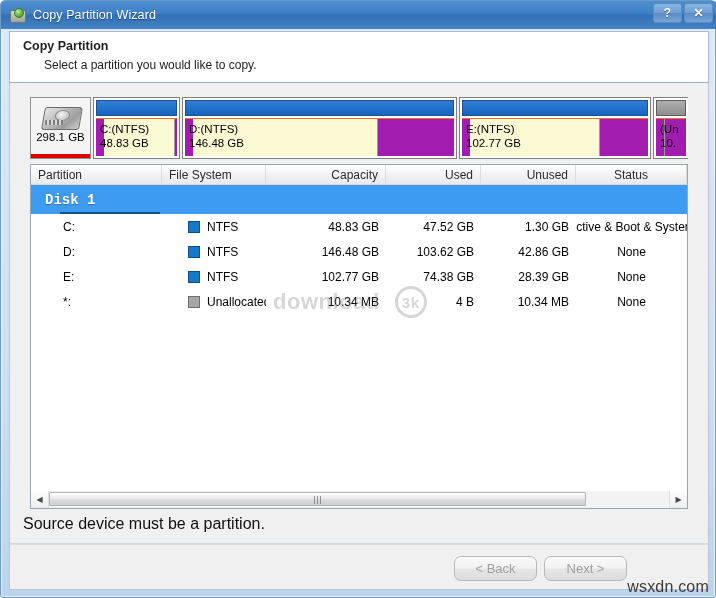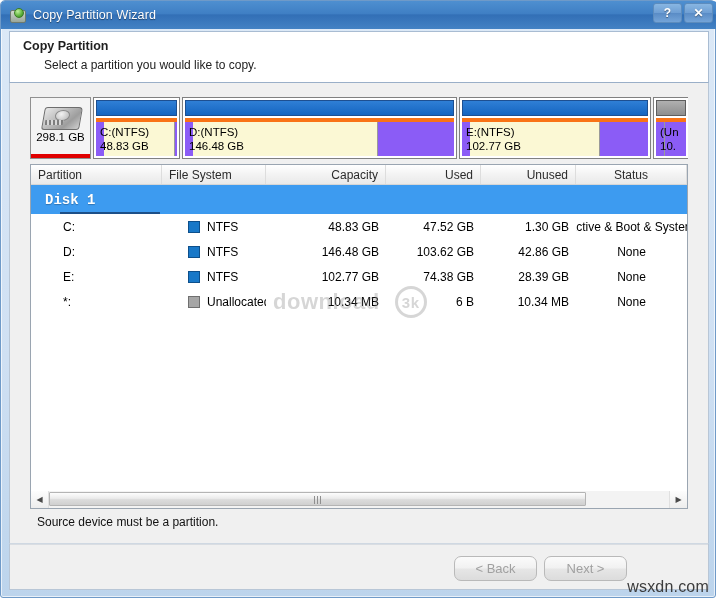--- a/index.html
+++ b/index.html
@@ -209,23 +209,23 @@
     border: 1px solid #1d4f91;
     background: linear-gradient(to bottom, #2f7fd6 0%, #1565c0 100%);
   }
   .part.unalloc .cap {
     background: linear-gradient(to bottom, #b0b0b0 0%, #8e8e8e 100%);
     border-color: #5e5e5e;
   }
   .part .areaWrap {
     flex: 1;
     margin: 2px 2px 2px 2px;
-    border-top: 4px solid #f97316;
+    border-top: 1px solid #f97316;
     position: relative;
-    background: #8b5cf6;
+    background: #a21caf;
     display: flex;
     padding-left: 8px;
   }
   .part .used {
     background: #fbf8d4;
     border-right: 1px solid #9a9a9a;
     box-sizing: border-box;
     flex: none;
   }
   .part .label {
@@ -369,22 +369,22 @@
     position: absolute;
     left: 50%; top: 3px;
     transform: translateX(-50%);
     width: 8px; height: 8px;
     background: repeating-linear-gradient(to right, #8f8f8f 0 1px, transparent 1px 3px);
   }
 
   
   .status-text {
     position: absolute;
-    left: 36px; top: 514px;
-    font-size: 12px;
+    left: 22px; top: 514px;
+    font-size: 16px;
     color: #111111;
   }
 
   
   .footer {
     position: absolute;
     left: 8px; top: 542px;
     width: 700px; height: 47px;
     box-sizing: border-box;
     background: #f0f0f0;
@@ -572,21 +572,21 @@
           <div class="td r" style="width: 95px;">28.39 GB</div>
           <div class="td c" style="width: 111px;">None</div>
         </div>
         <div class="trow">
           <div class="td l" style="width: 131px; padding-left: 32px;">*:</div>
           <div class="td l" style="width: 104px; padding-left: 26px;">
             <span class="swatch gray"></span>
             <span>Unallocated</span>
           </div>
           <div class="td r" style="width: 120px;">10.34 MB</div>
-          <div class="td r" style="width: 95px;">6 B</div>
+          <div class="td r" style="width: 95px;">4 B</div>
           <div class="td r" style="width: 95px;">10.34 MB</div>
           <div class="td c" style="width: 111px;">None</div>
         </div>
       </div>
   </div>
 
   <div class="hscroll">
     <div class="sb-arrow">◀</div>
     <div class="sb-track">
       <div class="sb-thumb">

